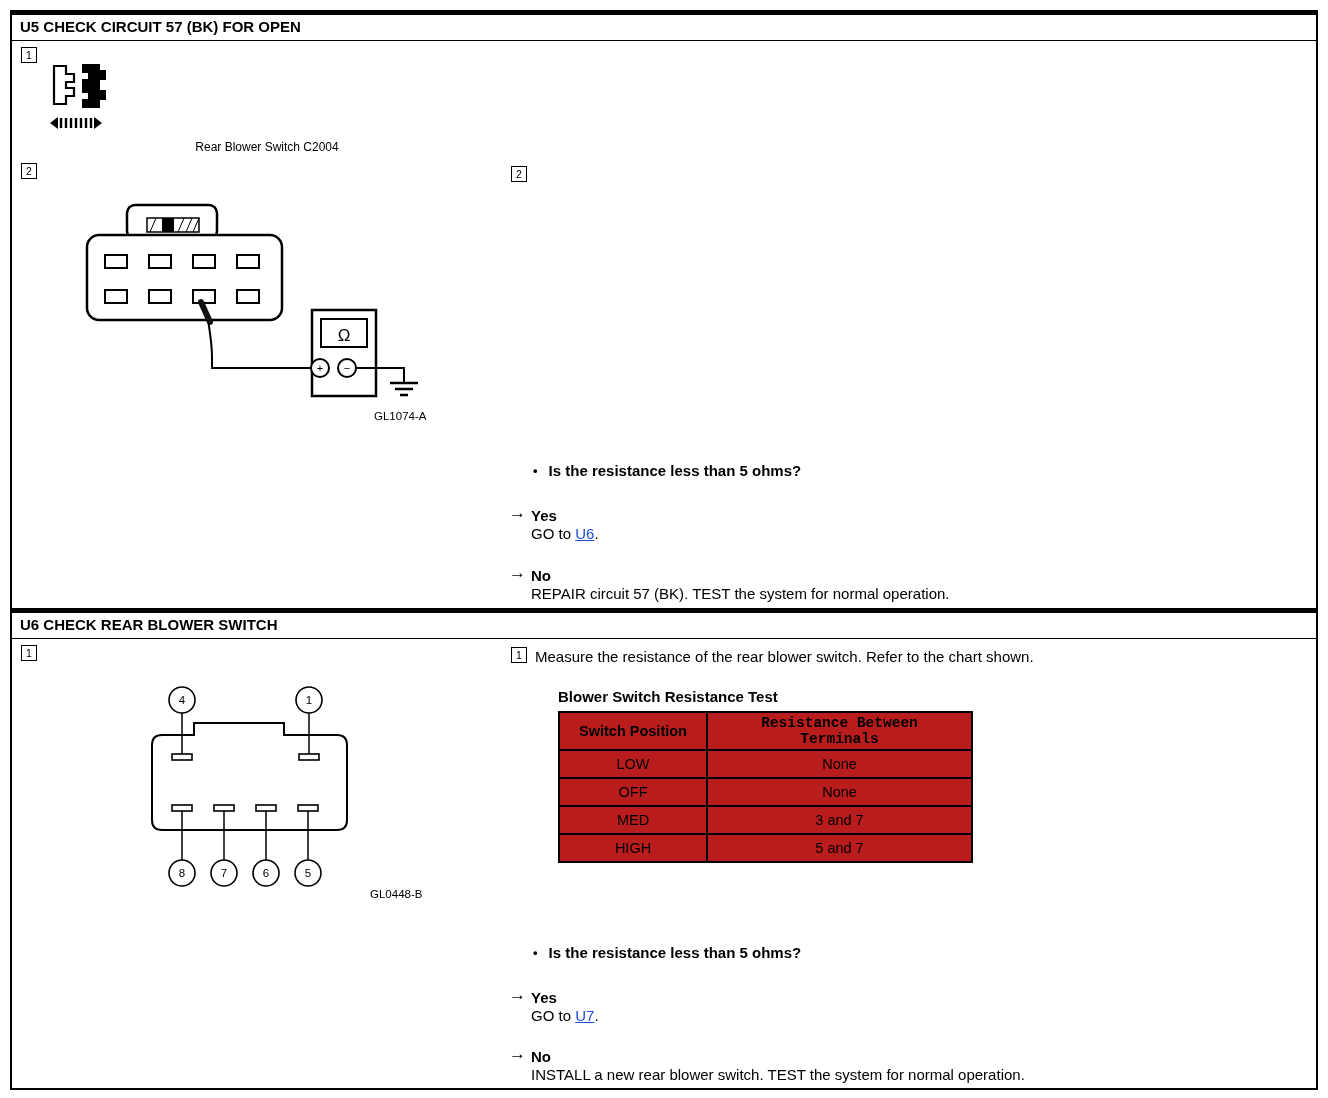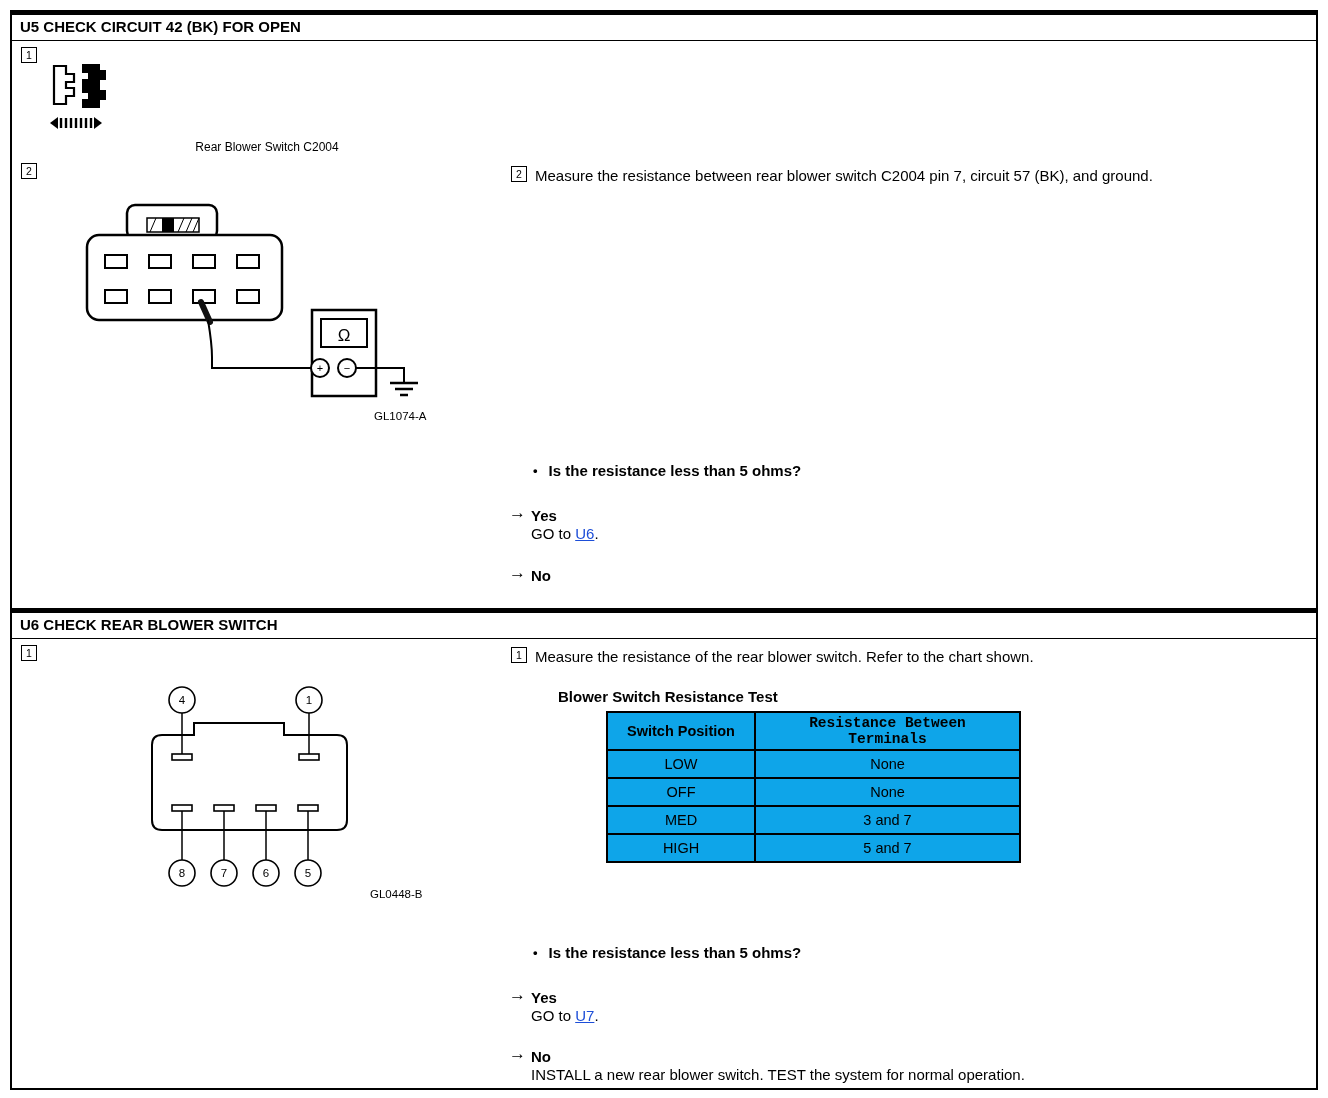--- a/index.html
+++ b/index.html
@@ -12,34 +12,34 @@
   .stepbox{position:absolute;width:16px;height:16px;border:1px solid #000;font-size:10.5px;line-height:14px;
         text-align:center;background:#fff;box-sizing:border-box;}
   .body-text{position:absolute;font-size:15px;line-height:18px;}
   .bold{font-weight:bold;}
   .caption{position:absolute;font-size:12px;text-align:center;}
   .figlabel{position:absolute;font-size:11.5px;font-weight:normal;}
   .question{position:absolute;font-size:15px;font-weight:bold;}
   .question .bullet{display:inline-block;margin-right:11px;font-size:13px;vertical-align:1px;}
   .arrow{position:absolute;font-size:17px;line-height:17px;}
   .jump-link{color:#1d4ed8;text-decoration:underline;cursor:pointer;}
-  table.res{position:absolute;border-collapse:collapse;background:#0ea5e9;margin-left:48px;}
+  table.res{position:absolute;border-collapse:collapse;background:#b91c1c;}
   table.res th,table.res td{border:2px solid #000;font-size:14.5px;text-align:center;padding:2px 10px;height:22px;}
   table.res th{font-weight:bold;}
   table.res .col1{width:126px;}
   table.res .col2{width:243px;font-family:Liberation Mono, monospace;}
   svg text{font-family:"Liberation Sans",sans-serif;fill:#000;}
 </style>
 </head>
 <body>
 
 <div class="page">
 
   <div class="section-header" style="top:0;">
-    <span>U5 CHECK CIRCUIT 42 (BK) FOR OPEN</span>
+    <span>U5 CHECK CIRCUIT 57 (BK) FOR OPEN</span>
   </div>
 
   <div class="stepbox" style="left:9px;top:37px;">
     <span>1</span>
   </div>
 
   <svg class="abs" style="left:32px;top:50px;" width="78" height="80" viewBox="0 0 78 80">
     <path d="M10,6 L22,6 L22,14 L30,14 L30,22 L22,22 L22,28 L30,28 L30,36 L22,36 L22,44 L10,44 Z" fill="#fff" stroke="#000" stroke-width="2.2"></path>
     <path d="M38,4 L56,4 L56,10 L62,10 L62,20 L56,20 L56,30 L62,30 L62,40 L56,40 L56,48 L38,48 Z" fill="#000"></path>
     <rect x="38" y="13" width="6" height="6" fill="#fff"></rect>
@@ -104,34 +104,34 @@
       <line x1="333" y1="197" x2="351" y2="197"></line>
       <line x1="338" y1="203" x2="346" y2="203"></line>
     </g>
   </svg>
 
   <div class="figlabel" style="left:362px;top:400px;">GL1074-A</div>
 
   <div class="stepbox" style="left:499px;top:156px;">
     <span>2</span>
   </div>
-  <div class="body-text" style="left:523px;top:157px;width:690px;">Measure the resistance between rear blower switch C2004 pin 7, circuit 57 (BK), and ground.</div>
 
   <div class="question" style="left:521px;top:452px;">
     <span class="bullet">•</span><span>Is the resistance less than 5 ohms?</span>
   </div>
 
   <span class="arrow" style="left:497px;top:494px;">→</span>
   <div class="body-text bold" style="left:519px;top:497px;">Yes</div>
   <div class="body-text" style="left:519px;top:515px;">
     <span>GO to </span><a class="jump-link">U6</a><span>.</span>
   </div>
 
   <span class="arrow" style="left:497px;top:554px;">→</span>
   <div class="body-text bold" style="left:519px;top:557px;">No</div>
+  <div class="body-text" style="left:519px;top:575px;width:690px;">REPAIR circuit 57 (BK). TEST the system for normal operation.</div>
 
   <div class="section-header" style="top:598px;">
     <span>U6 CHECK REAR BLOWER SWITCH</span>
   </div>
 
   <div class="stepbox" style="left:9px;top:635px;">
     <span>1</span>
   </div>
 
   <svg class="abs" style="left:120px;top:672px;" width="270" height="220" viewBox="0 0 270 220">

